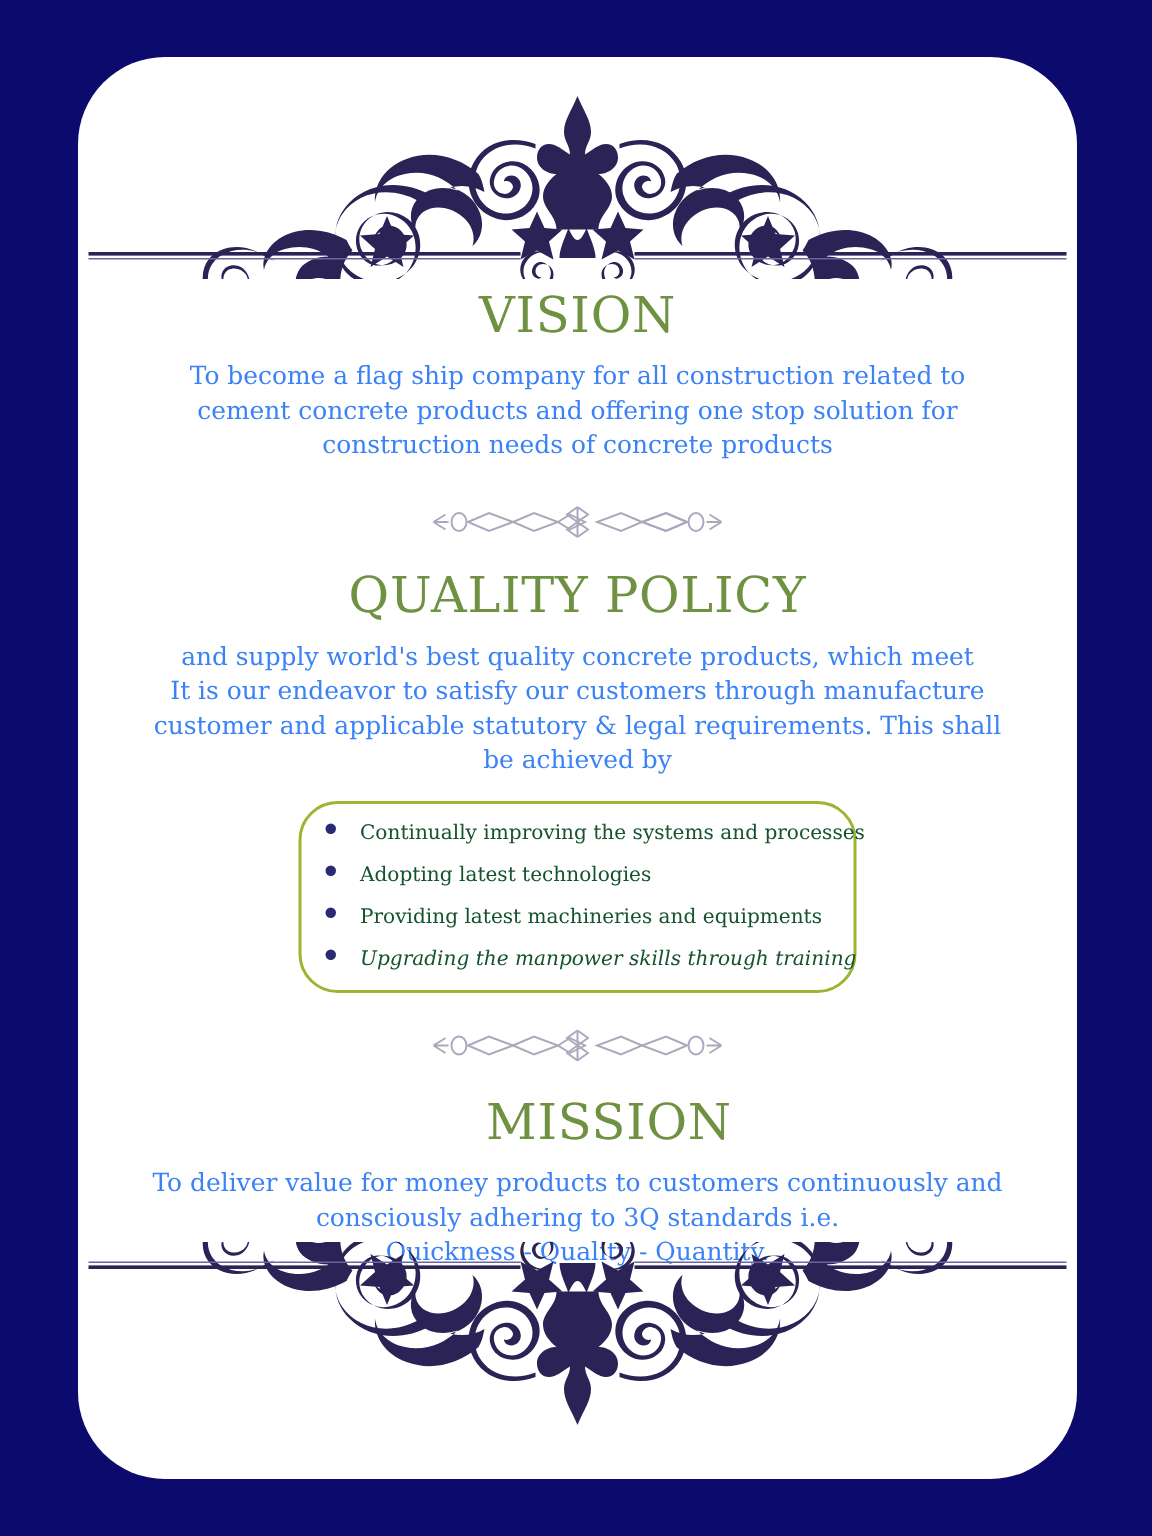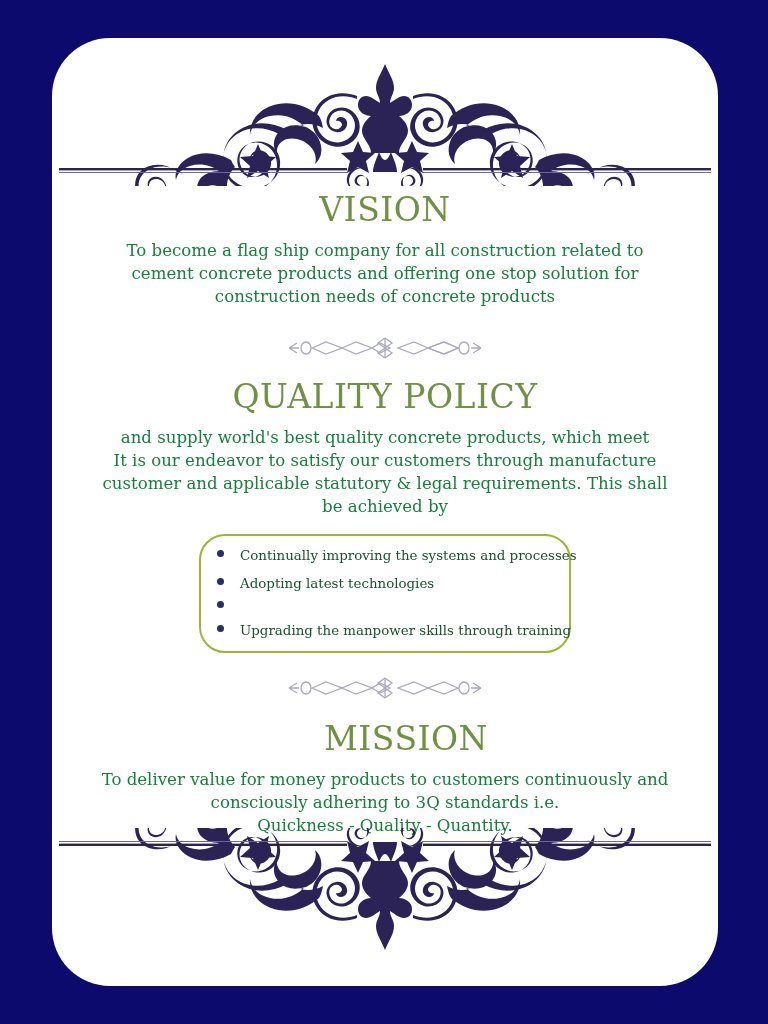--- a/index.html
+++ b/index.html
@@ -71,21 +71,21 @@
     font-size: 33px;
     letter-spacing: 0.5px;
     line-height: 1.1;
     margin: 0;
     font-weight: normal;
   }
   .heading.mission { font-size: 33px; margin-left: 42px; }
 
   .body-text {
     text-align: center;
-    color: #15803d;
+    color: #3b82f6;
     font-size: 16.6px;
     line-height: 1.38;
     margin: 12px auto 0 auto;
     width: 600px;
   }
   .body-text .line { display: block; white-space: nowrap; }
 
   .section-vision { padding-top: 6px; }
   .spacer-a { height: 26px; }
   .spacer-b { height: 18px; }
@@ -109,21 +109,21 @@
   }
   .bullet-item {
     display: flex;
     align-items: baseline;
     font-size: 13.4px;
     color: #14532d;
     line-height: 1.2;
     margin: 0 0 12px 0;
     white-space: nowrap;
   }
-  .bullet-item:last-child { margin-bottom: 0; }
+  .bullet-item:last-child { margin-bottom: 0; font-style: italic; }
   .bullet-dot {
     width: 7px;
     height: 7px;
     border-radius: 50%;
     background: #2a2a72;
     flex: 0 0 auto;
     margin-right: 16px;
     position: relative;
     top: -3px;
   }
@@ -221,20 +221,21 @@
             <li class="bullet-item">
               <span class="bullet-dot"></span>
               <span>Continually improving the systems and processes</span>
             </li>
             <li class="bullet-item">
               <span class="bullet-dot"></span>
               <span>Adopting latest technologies</span>
             </li>
             <li class="bullet-item">
               <span class="bullet-dot"></span>
+              <span>Providing latest machineries and equipments</span>
             </li>
             <li class="bullet-item">
               <span class="bullet-dot"></span>
               <span>Upgrading the manpower skills through training</span>
             </li>
           </ul>
         </div>
       </div>
 
       <div class="spacer-c"></div>

